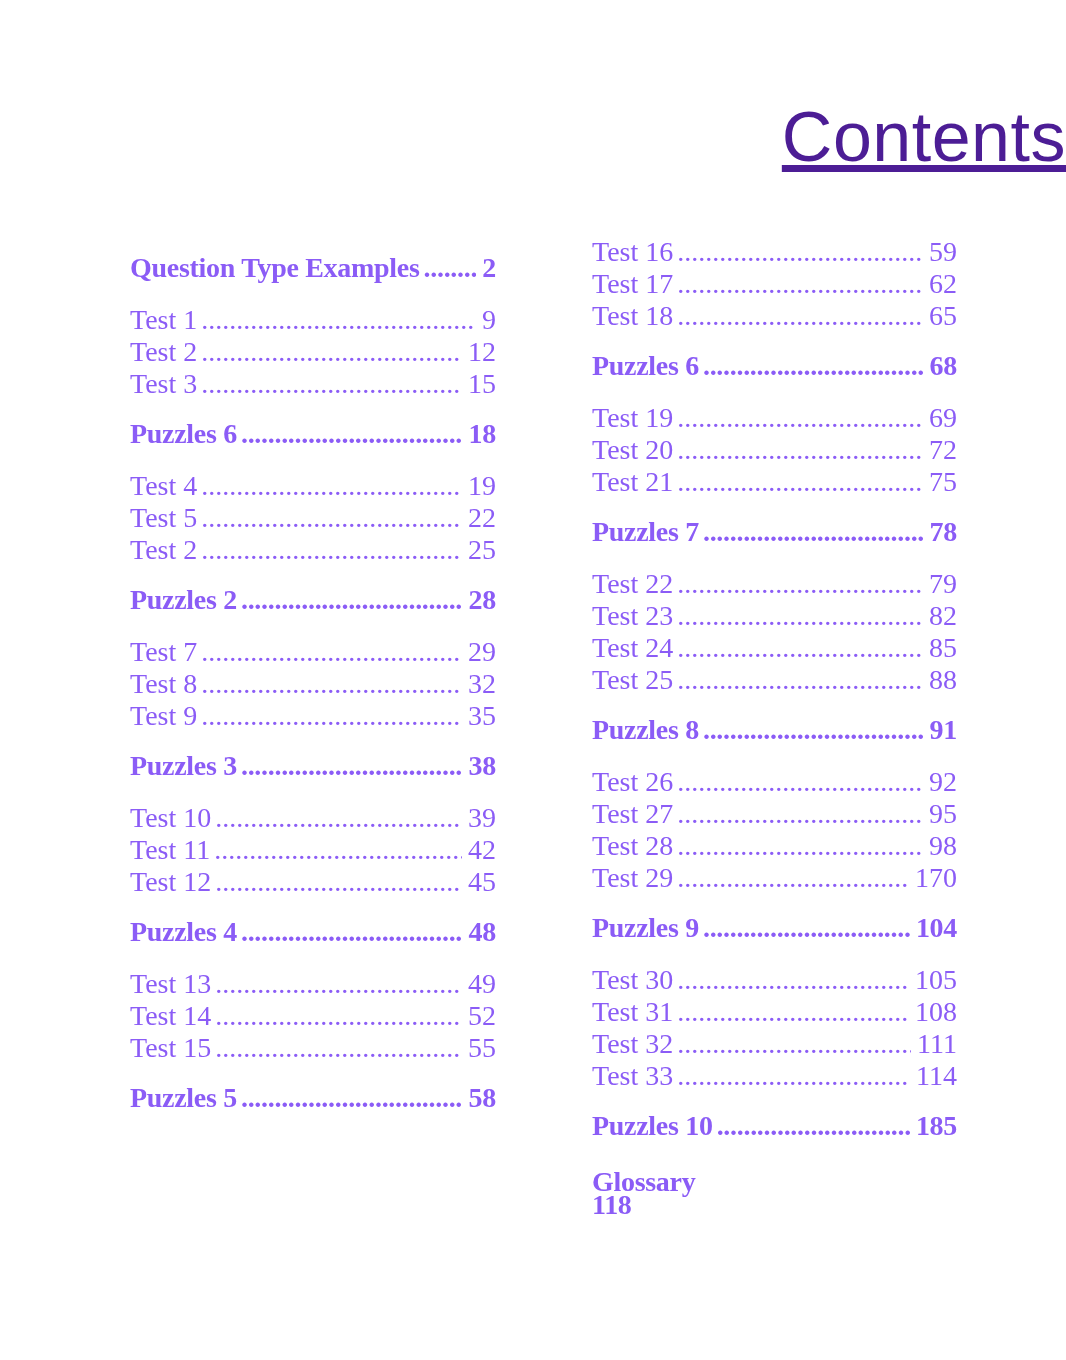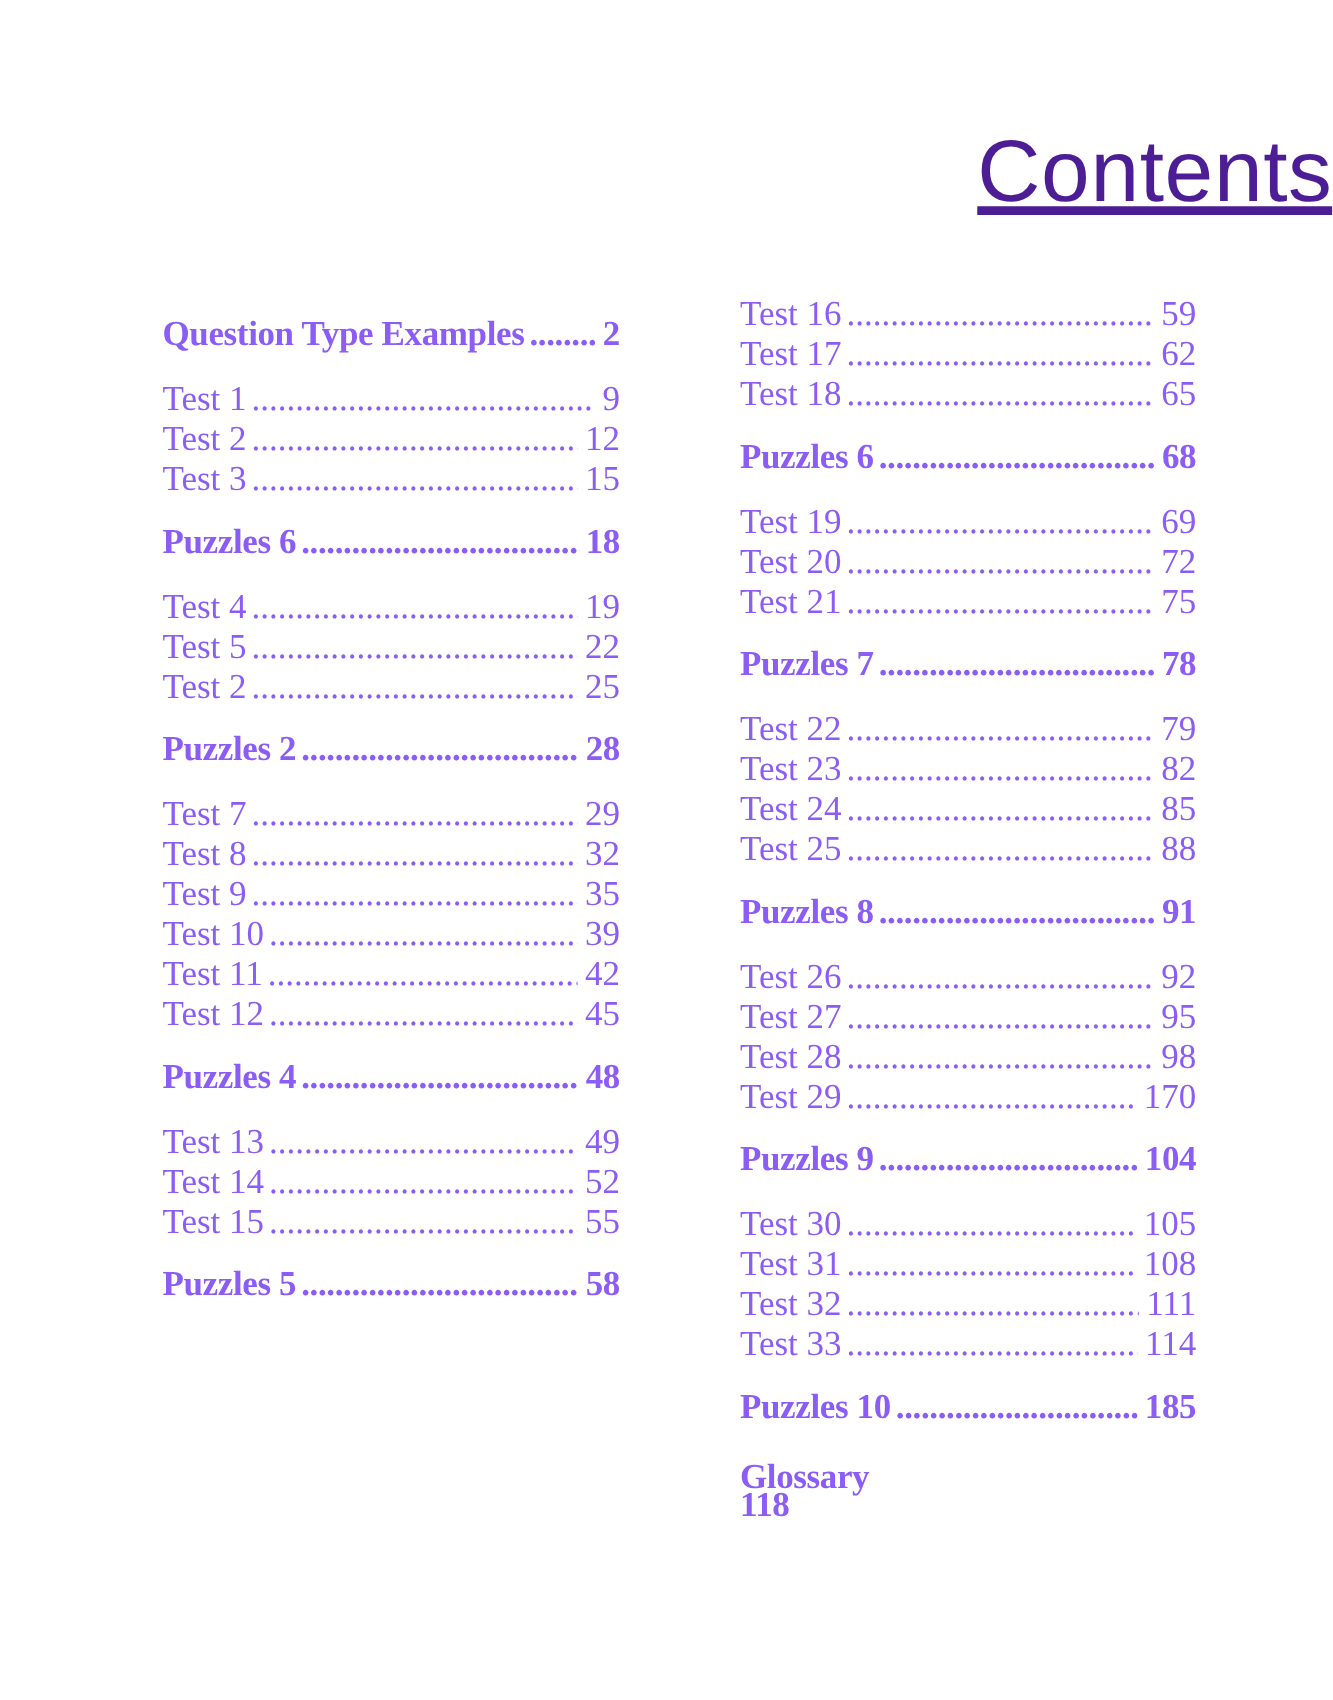--- a/index.html
+++ b/index.html
@@ -120,20 +120,25 @@
       <div class="toc-row">
         <span class="lab">Test 8</span>
         <span class="dots"></span>
         <span class="pg">32</span>
       </div>
       <div class="toc-row">
         <span class="lab">Test 9</span>
         <span class="dots"></span>
         <span class="pg">35</span>
       </div>
+      <div class="toc-row bold">
+        <span class="lab">Puzzles 3</span>
+        <span class="dots"></span>
+        <span class="pg">38</span>
+      </div>
       <div class="toc-row">
         <span class="lab">Test 10</span>
         <span class="dots"></span>
         <span class="pg">39</span>
       </div>
       <div class="toc-row">
         <span class="lab">Test 11</span>
         <span class="dots"></span>
         <span class="pg">42</span>
       </div>

